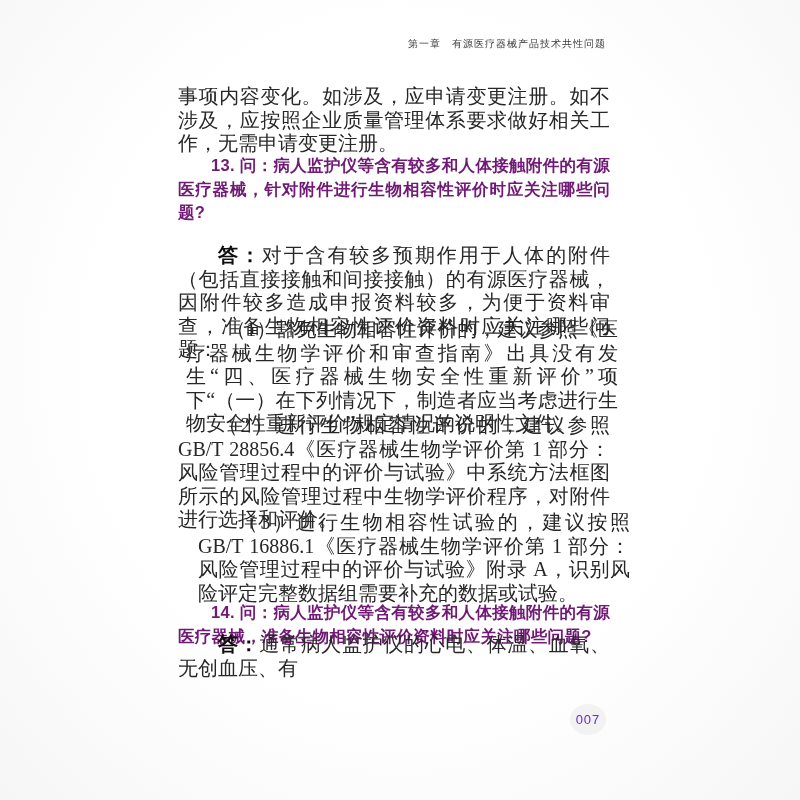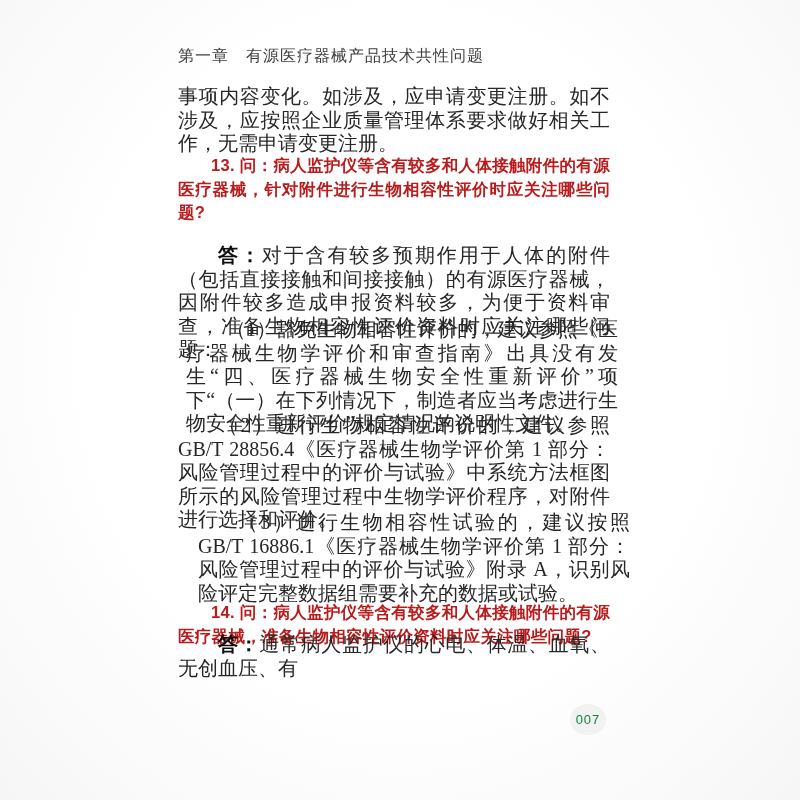--- a/index.html
+++ b/index.html
@@ -3,51 +3,51 @@
 <meta charset="utf-8">
 <style>
   html, body { margin: 0; padding: 0; }
   body {
     width: 800px; height: 800px; position: relative; overflow: hidden;
     background: radial-gradient(ellipse at 50% 45%, #ffffff 55%, #f6f6f6 100%);
     font-family: "Liberation Serif", serif;
   }
   .page { position: absolute; inset: 0; }
   .chapter-header {
-    position: absolute; top: 48px; left: 178px; width: 428px;
-    text-align: left; font-size: 16px; line-height: 15px;
+    position: absolute; top: 36px; left: 178px; width: 428px;
+    text-align: right; font-size: 10px; line-height: 15px;
     color: #3d3d3d; letter-spacing: 1px;
   }
   .col {
     position: absolute; left: 178px; width: 432px; margin: 0;
     text-align: justify; text-justify: inter-ideograph;
     font-size: 20px; line-height: 23.5px; color: #272727;
   }
   .indent { text-indent: 2em; }
   .question {
     font-family: "Liberation Sans", sans-serif; font-weight: 700;
-    color: #b91c1c; font-size: 16.5px; letter-spacing: 0.3px;
+    color: #701a75; font-size: 16.5px; letter-spacing: 0.3px;
   }
   .ans-prefix {
     font-family: "Liberation Sans", sans-serif; font-weight: 700; color: #0e0e0e;
   }
   .p-continued { top: 85px; }
   .p-q13      { top: 154px; }
   .p-a13      { top: 244px; }
   .p-item1    { top: 318px; margin-left: 8px; }
   .p-item2    { top: 414px; }
   .p-item3    { top: 511px; margin-left: 20px; }
   .p-q14      { top: 601px; }
   .p-a14      { top: 633px; }
   .page-num-badge {
     position: absolute; left: 570px; top: 704px; width: 36px; height: 31px;
     border-radius: 50%; background: #f2f2f2;
     display: flex; align-items: center; justify-content: center;
     font-family: "Liberation Sans", sans-serif; font-size: 13px;
-    color: #15803d; letter-spacing: 1px;
+    color: #6d28d9; letter-spacing: 1px;
   }
 </style>
 </head>
 <body>
 
 <div class="page">
 
   <div class="chapter-header">第一章　有源医疗器械产品技术共性问题</div>
 
   <p class="col p-continued">事项内容变化。如涉及，应申请变更注册。如不涉及，应按照企业质量管理体系要求做好相关工作，无需申请变更注册。</p>

